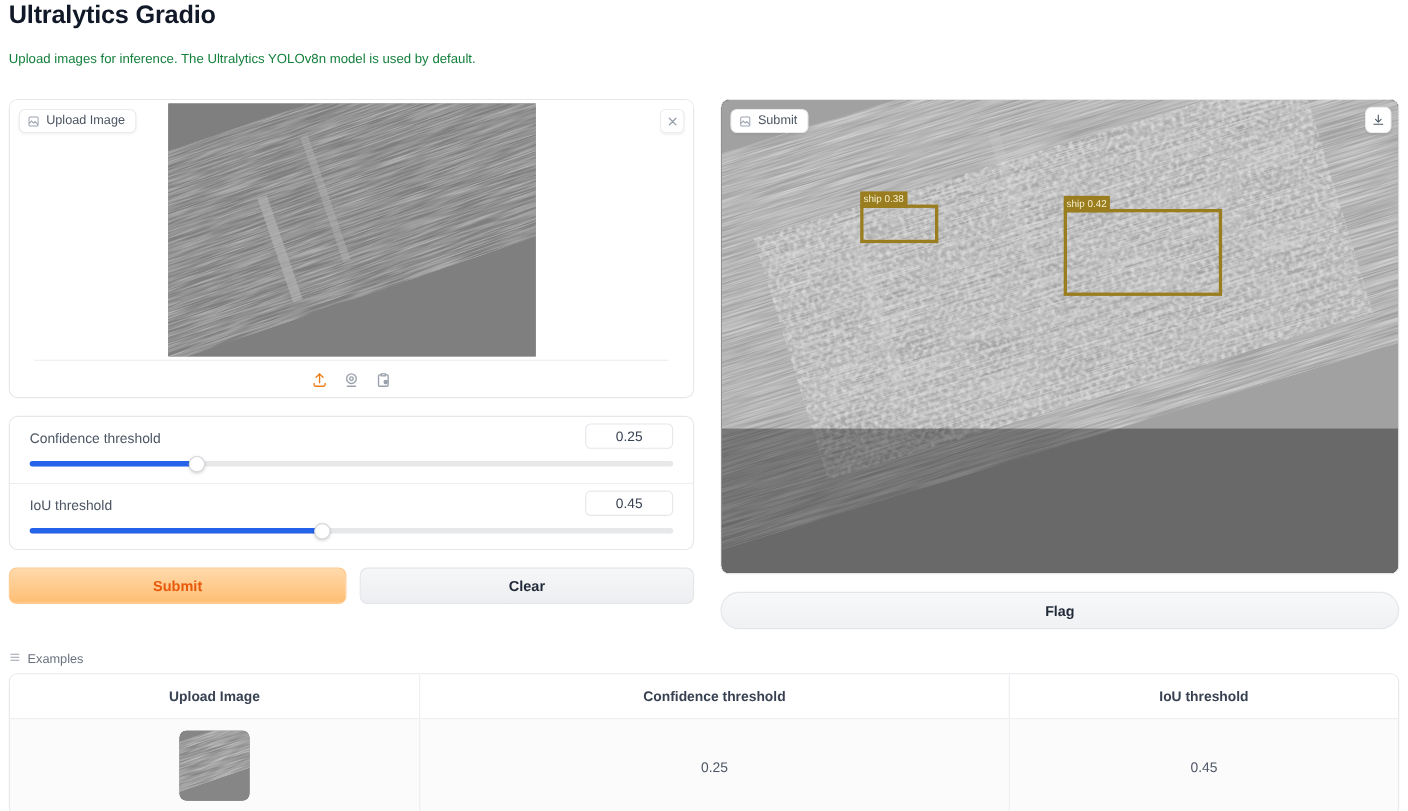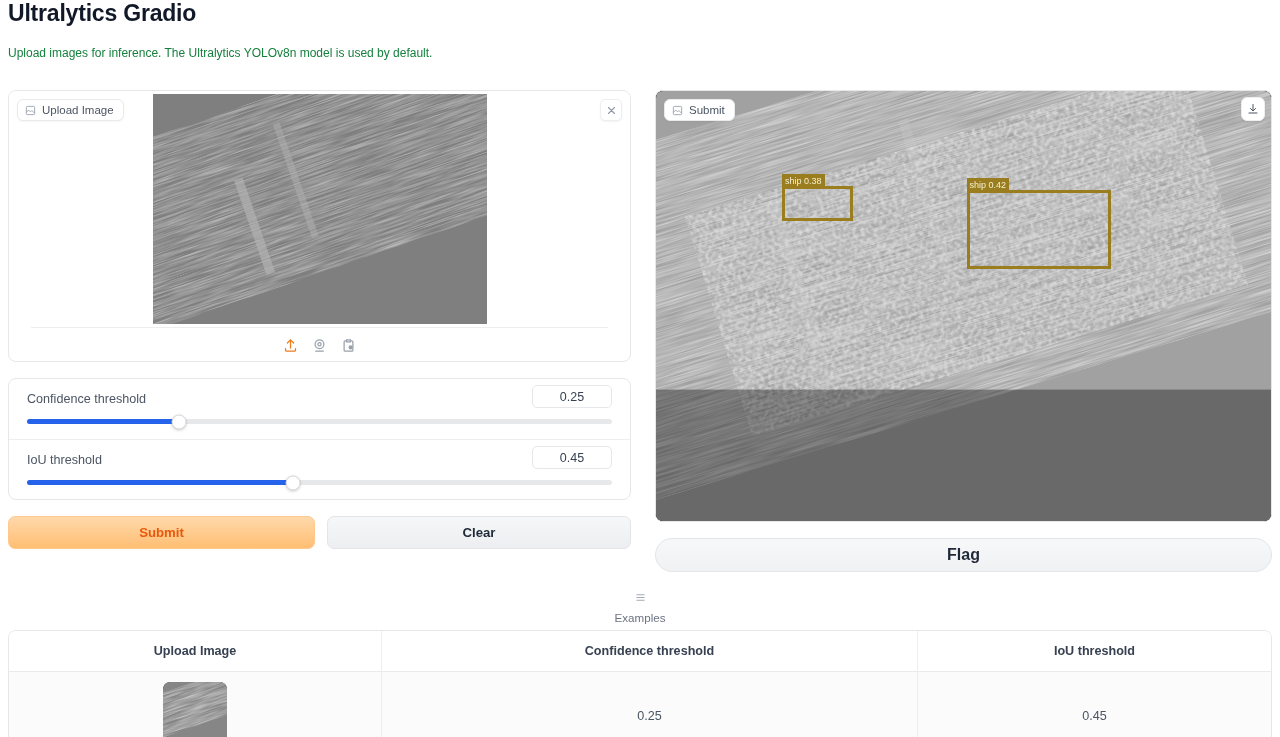--- a/index.html
+++ b/index.html
@@ -134,29 +134,29 @@
   }
   .bbox-label {
     position: absolute; left: -3px; top: -15px; height: 15px;
     background: #9a7d1e; color: #f5efd0;
     font-size: 9px; line-height: 15px; padding: 0 3px; white-space: nowrap;
     font-family: "Liberation Sans", sans-serif;
   }
   .flag-btn {
     margin-top: 16px; height: 34px; border-radius: 17px;
     border: 1px solid #e3e5e8; background: linear-gradient(#f7f8f9, #eff1f3);
-    color: #1f2937; font-size: 16px; font-weight: 600;
+    color: #1f2937; font-size: 13px; font-weight: 600;
     display: flex; align-items: center; justify-content: center; cursor: pointer;
   }
 
   
   .examples-wrap { position: absolute; left: 8px; top: 592px; width: 1264px; }
   .examples-head {
     display: flex; align-items: center; gap: 6px;
-    font-size: 11.6px; color: #6b7280; margin-bottom: 6px; flex-direction: column;
+    font-size: 11.6px; color: #6b7280; margin-bottom: 6px;
   }
   .ex-table {
     width: 100%; border: 1px solid #e5e7eb; border-radius: 8px;
     border-collapse: separate; border-spacing: 0; overflow: hidden;
     background: #fff;
   }
   .ex-table th {
     font-size: 12.6px; font-weight: 700; color: #374151;
     padding: 13px 8px; background: #ffffff;
     border-bottom: 1px solid #e9eaec;

